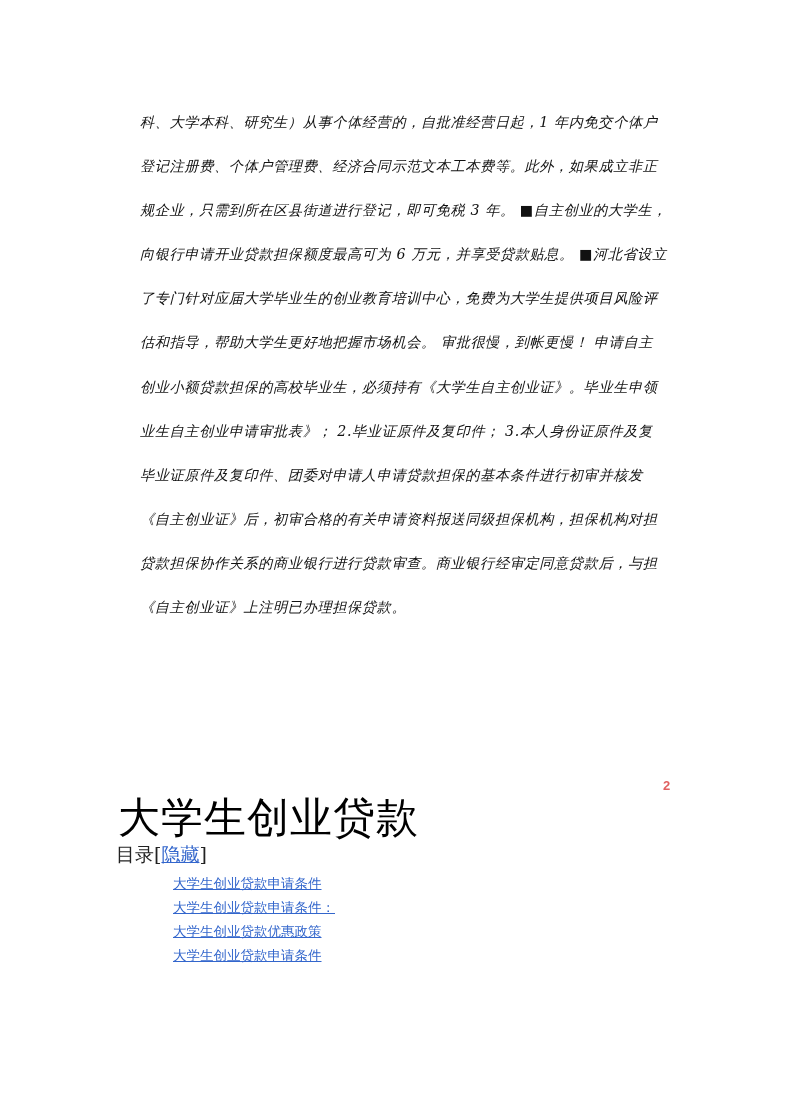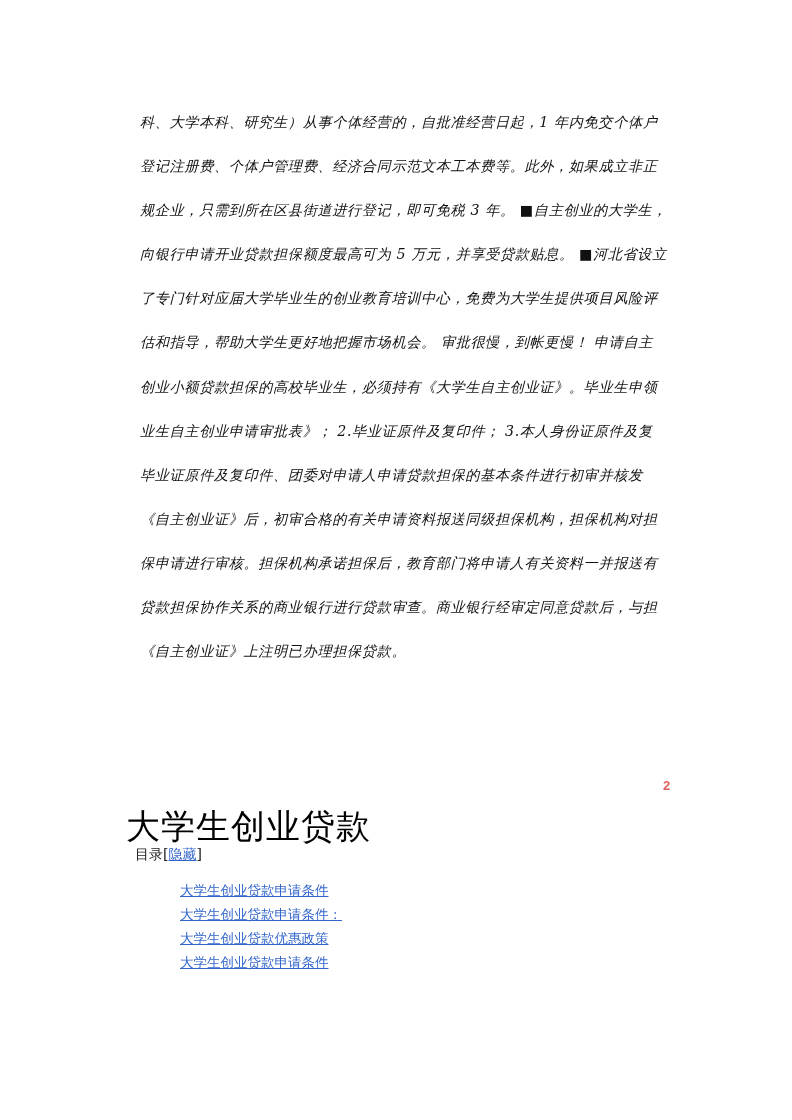--- a/index.html
+++ b/index.html
@@ -37,47 +37,47 @@
       top: 778px;
       font-family: "Liberation Sans", "DejaVu Sans", sans-serif;
       font-weight: bold;
       font-size: 13px;
       color: #e06060;
     }
     .heading {
       position: absolute;
       left: 118px;
       top: 794px;
-      margin: 8px;
+      margin: 0;
       font-family: "DejaVu Sans", "Liberation Sans", sans-serif;
       font-weight: normal;
-      font-size: 34px;
+      font-size: 42px;
       letter-spacing: 1px;
       color: #000000;
       line-height: 48px;
       white-space: nowrap;
     }
     .toc-label {
       position: absolute;
-      left: 135px;
+      left: 116px;
       top: 844px;
-      font-size: 14px;
+      font-size: 19px;
       line-height: 20px;
       color: #222222;
       white-space: nowrap;
     }
     .toc-label a {
       color: #3366cc;
       text-decoration: underline;
     }
     .toc-list {
       position: absolute;
       left: 168px;
       top: 867px;
-      margin: 12px;
+      margin: 5px;
       padding: 0;
       list-style: none;
     }
     .toc-list li {
       height: 24px;
       line-height: 22px;
       font-size: 13.5px;
       white-space: nowrap;
     }
     .toc-list a {
@@ -85,28 +85,27 @@
       text-decoration: underline;
     }
   </style>
 </head>
 <body>
 
 <div class="body-text">
   <span class="body-line">科、大学本科、研究生）从事个体经营的，自批准经营日起，1 年内免交个体户</span>
   <span class="body-line">登记注册费、个体户管理费、经济合同示范文本工本费等。此外，如果成立非正</span>
   <span class="body-line">规企业，只需到所在区县街道进行登记，即可免税 3 年。 ■自主创业的大学生，</span>
-  <span class="body-line">向银行申请开业贷款担保额度最高可为 5 万元，并享受贷款贴息。 ■河北省设立</span>
+  <span class="body-line">向银行申请开业贷款担保额度最高可为 6 万元，并享受贷款贴息。 ■河北省设立</span>
   <span class="body-line">了专门针对应届大学毕业生的创业教育培训中心，免费为大学生提供项目风险评</span>
   <span class="body-line">估和指导，帮助大学生更好地把握市场机会。 审批很慢，到帐更慢！ 申请自主</span>
   <span class="body-line">创业小额贷款担保的高校毕业生，必须持有《大学生自主创业证》。毕业生申领</span>
   <span class="body-line">业生自主创业申请审批表》； 2.毕业证原件及复印件； 3.本人身份证原件及复</span>
   <span class="body-line">毕业证原件及复印件、团委对申请人申请贷款担保的基本条件进行初审并核发</span>
   <span class="body-line">《自主创业证》后，初审合格的有关申请资料报送同级担保机构，担保机构对担</span>
-  <span class="body-line">保申请进行审核。担保机构承诺担保后，教育部门将申请人有关资料一并报送有</span>
   <span class="body-line">贷款担保协作关系的商业银行进行贷款审查。商业银行经审定同意贷款后，与担</span>
   <span class="body-line">《自主创业证》上注明已办理担保贷款。</span>
 </div>
 
 <div class="page-number">2</div>
 
 <h1 class="heading">大学生创业贷款</h1>
 
 <div class="toc-label">
   <span>目录</span><span>[</span><a href="#">隐藏</a><span>]</span>

